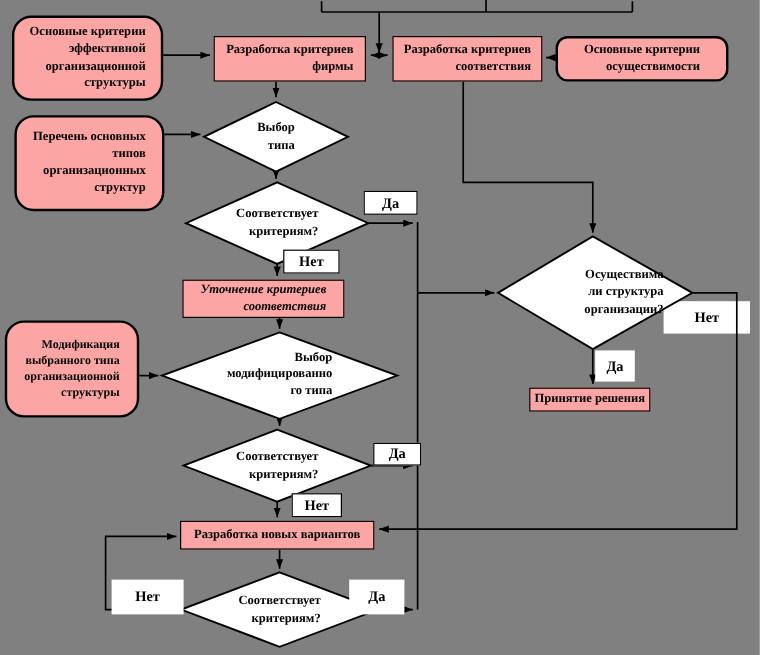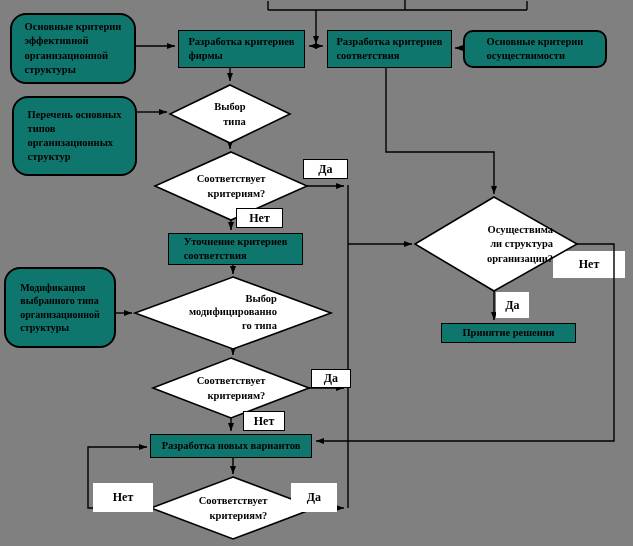--- a/index.html
+++ b/index.html
@@ -3,21 +3,21 @@
 <meta charset="utf-8">
 <style>
   html,body{margin:0;padding:0;}
   .canvas{
     position:relative;width:633px;height:546px;background:#808080;
     font-family:"Liberation Serif","DejaVu Serif",serif;color:#000;overflow:hidden;
   }
   svg.wires{position:absolute;left:0;top:0;z-index:2;}
   .node{
     position:absolute;display:flex;align-items:center;justify-content:center;
-    text-align:left;background:#0f766e;font-weight:bold;font-size:10.5px;
+    text-align:right;background:#fca5a5;font-weight:bold;font-size:10.5px;
     line-height:1.35;white-space:pre-line;z-index:3;box-sizing:border-box;
   }
   .rect{border:1.5px solid #000;}
   .round{border:2px solid #000;border-radius:16px;}
   .round-sm{border:2px solid #000;border-radius:10px;}
   .dtext{
     position:absolute;display:flex;align-items:center;justify-content:center;
     text-align:right;font-weight:bold;font-size:10.5px;line-height:1.45;
     white-space:pre-line;z-index:3;background:transparent;
   }
@@ -87,28 +87,28 @@
   <div class="node rect" style="left:178px;top:30px;width:127px;height:38px;">Разработка критериев
 фирмы</div>
   <div class="node rect" style="left:327px;top:30px;width:125px;height:38px;">Разработка критериев
 соответствия</div>
   <div class="node round-sm" style="left:463px;top:30px;width:144px;height:38px;">Основные критерии
 осуществимости</div>
   <div class="node round" style="left:12px;top:96px;width:125px;height:80px;">Перечень основных
 типов
 организационных
 структур</div>
-  <div class="node rect" style="left:168px;top:233px;width:135px;height:32px;">Уточнение критериев
+  <div class="node rect" style="left:152px;top:233px;width:135px;height:32px;font-style:italic;">Уточнение критериев
 соответствия</div>
   <div class="node round" style="left:4px;top:267px;width:112px;height:81px;font-size:10px;">Модификация
 выбранного типа
 организационной
 структуры</div>
   <div class="node rect" style="left:150px;top:434px;width:162px;height:24px;">Разработка новых вариантов</div>
-  <div class="node rect" style="left:441px;top:323px;width:135px;height:20px;">Принятие решения</div>
+  <div class="node rect" style="left:441px;top:323px;width:101px;height:20px;">Принятие решения</div>
 
   <div class="dtext" style="left:190px;top:98px;width:80px;height:32px;">Выбор
 типа</div>
   <div class="dtext" style="left:171px;top:170px;width:120px;height:32px;">Соответствует
 критериям?</div>
   <div class="dtext" style="left:173px;top:289px;width:120px;height:46px;line-height:1.3;">Выбор
 модифицированно
 го типа</div>
   <div class="dtext" style="left:171px;top:372px;width:120px;height:32px;">Соответствует
 критериям?</div>

